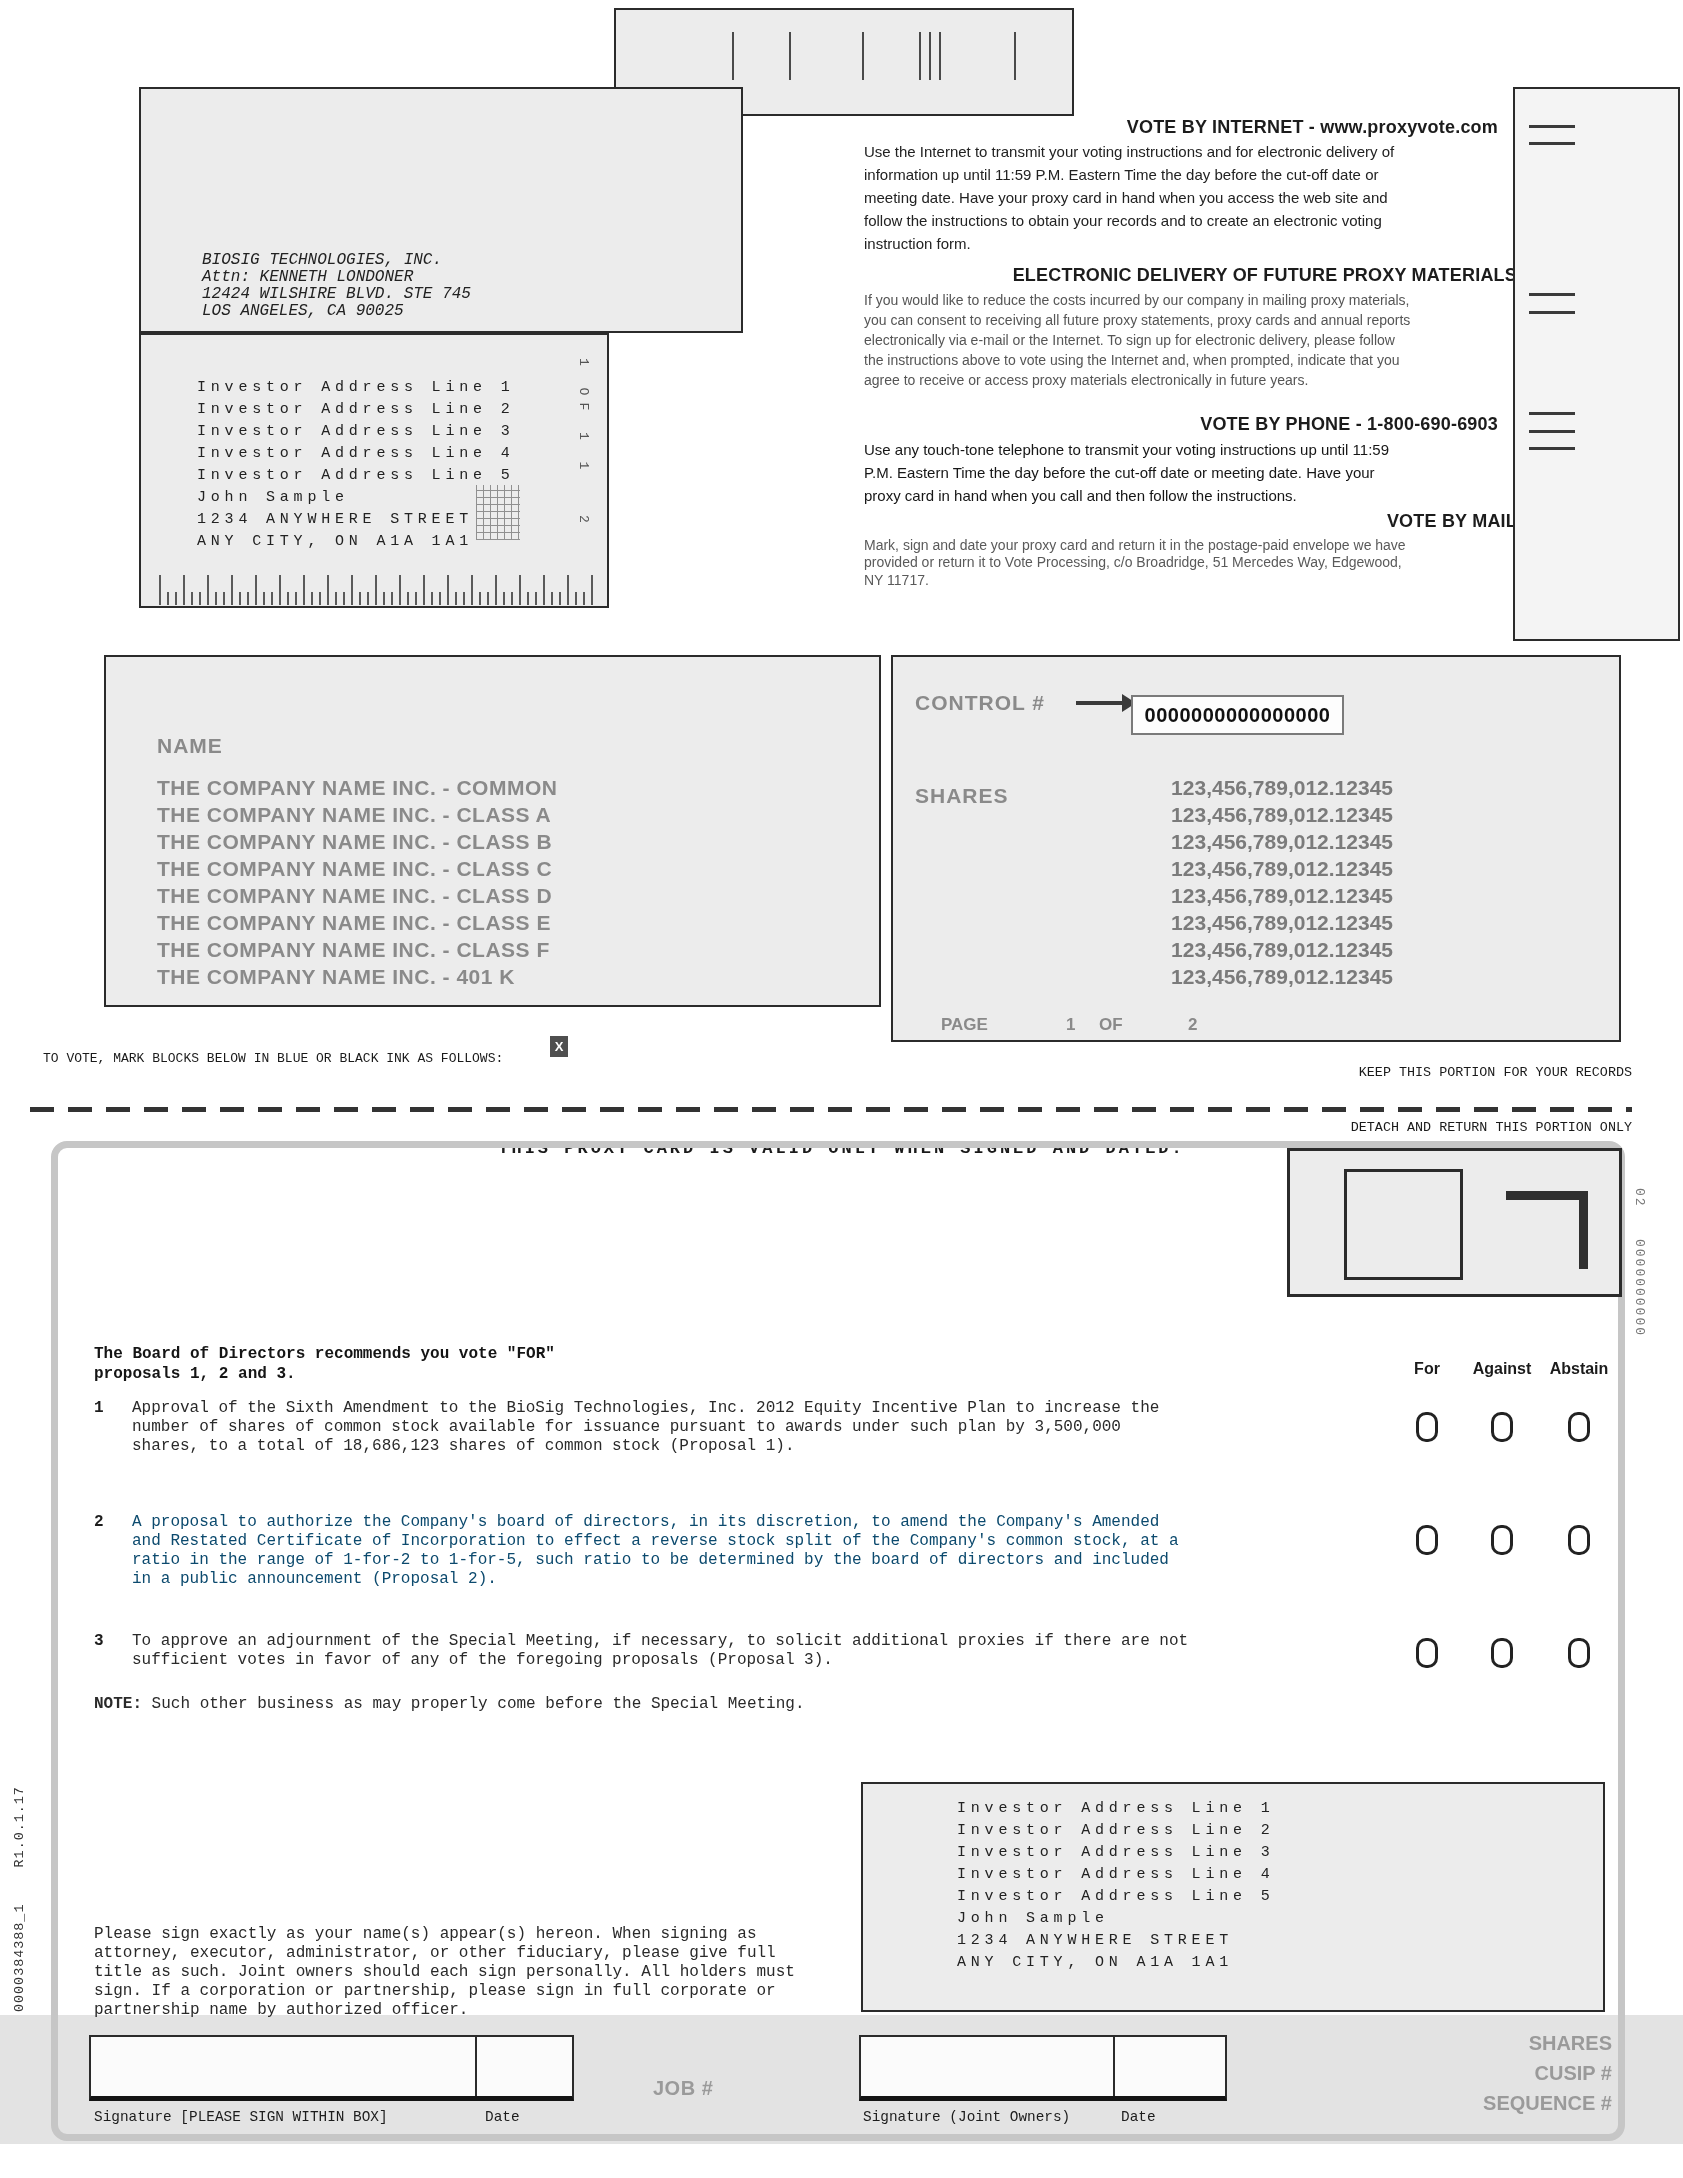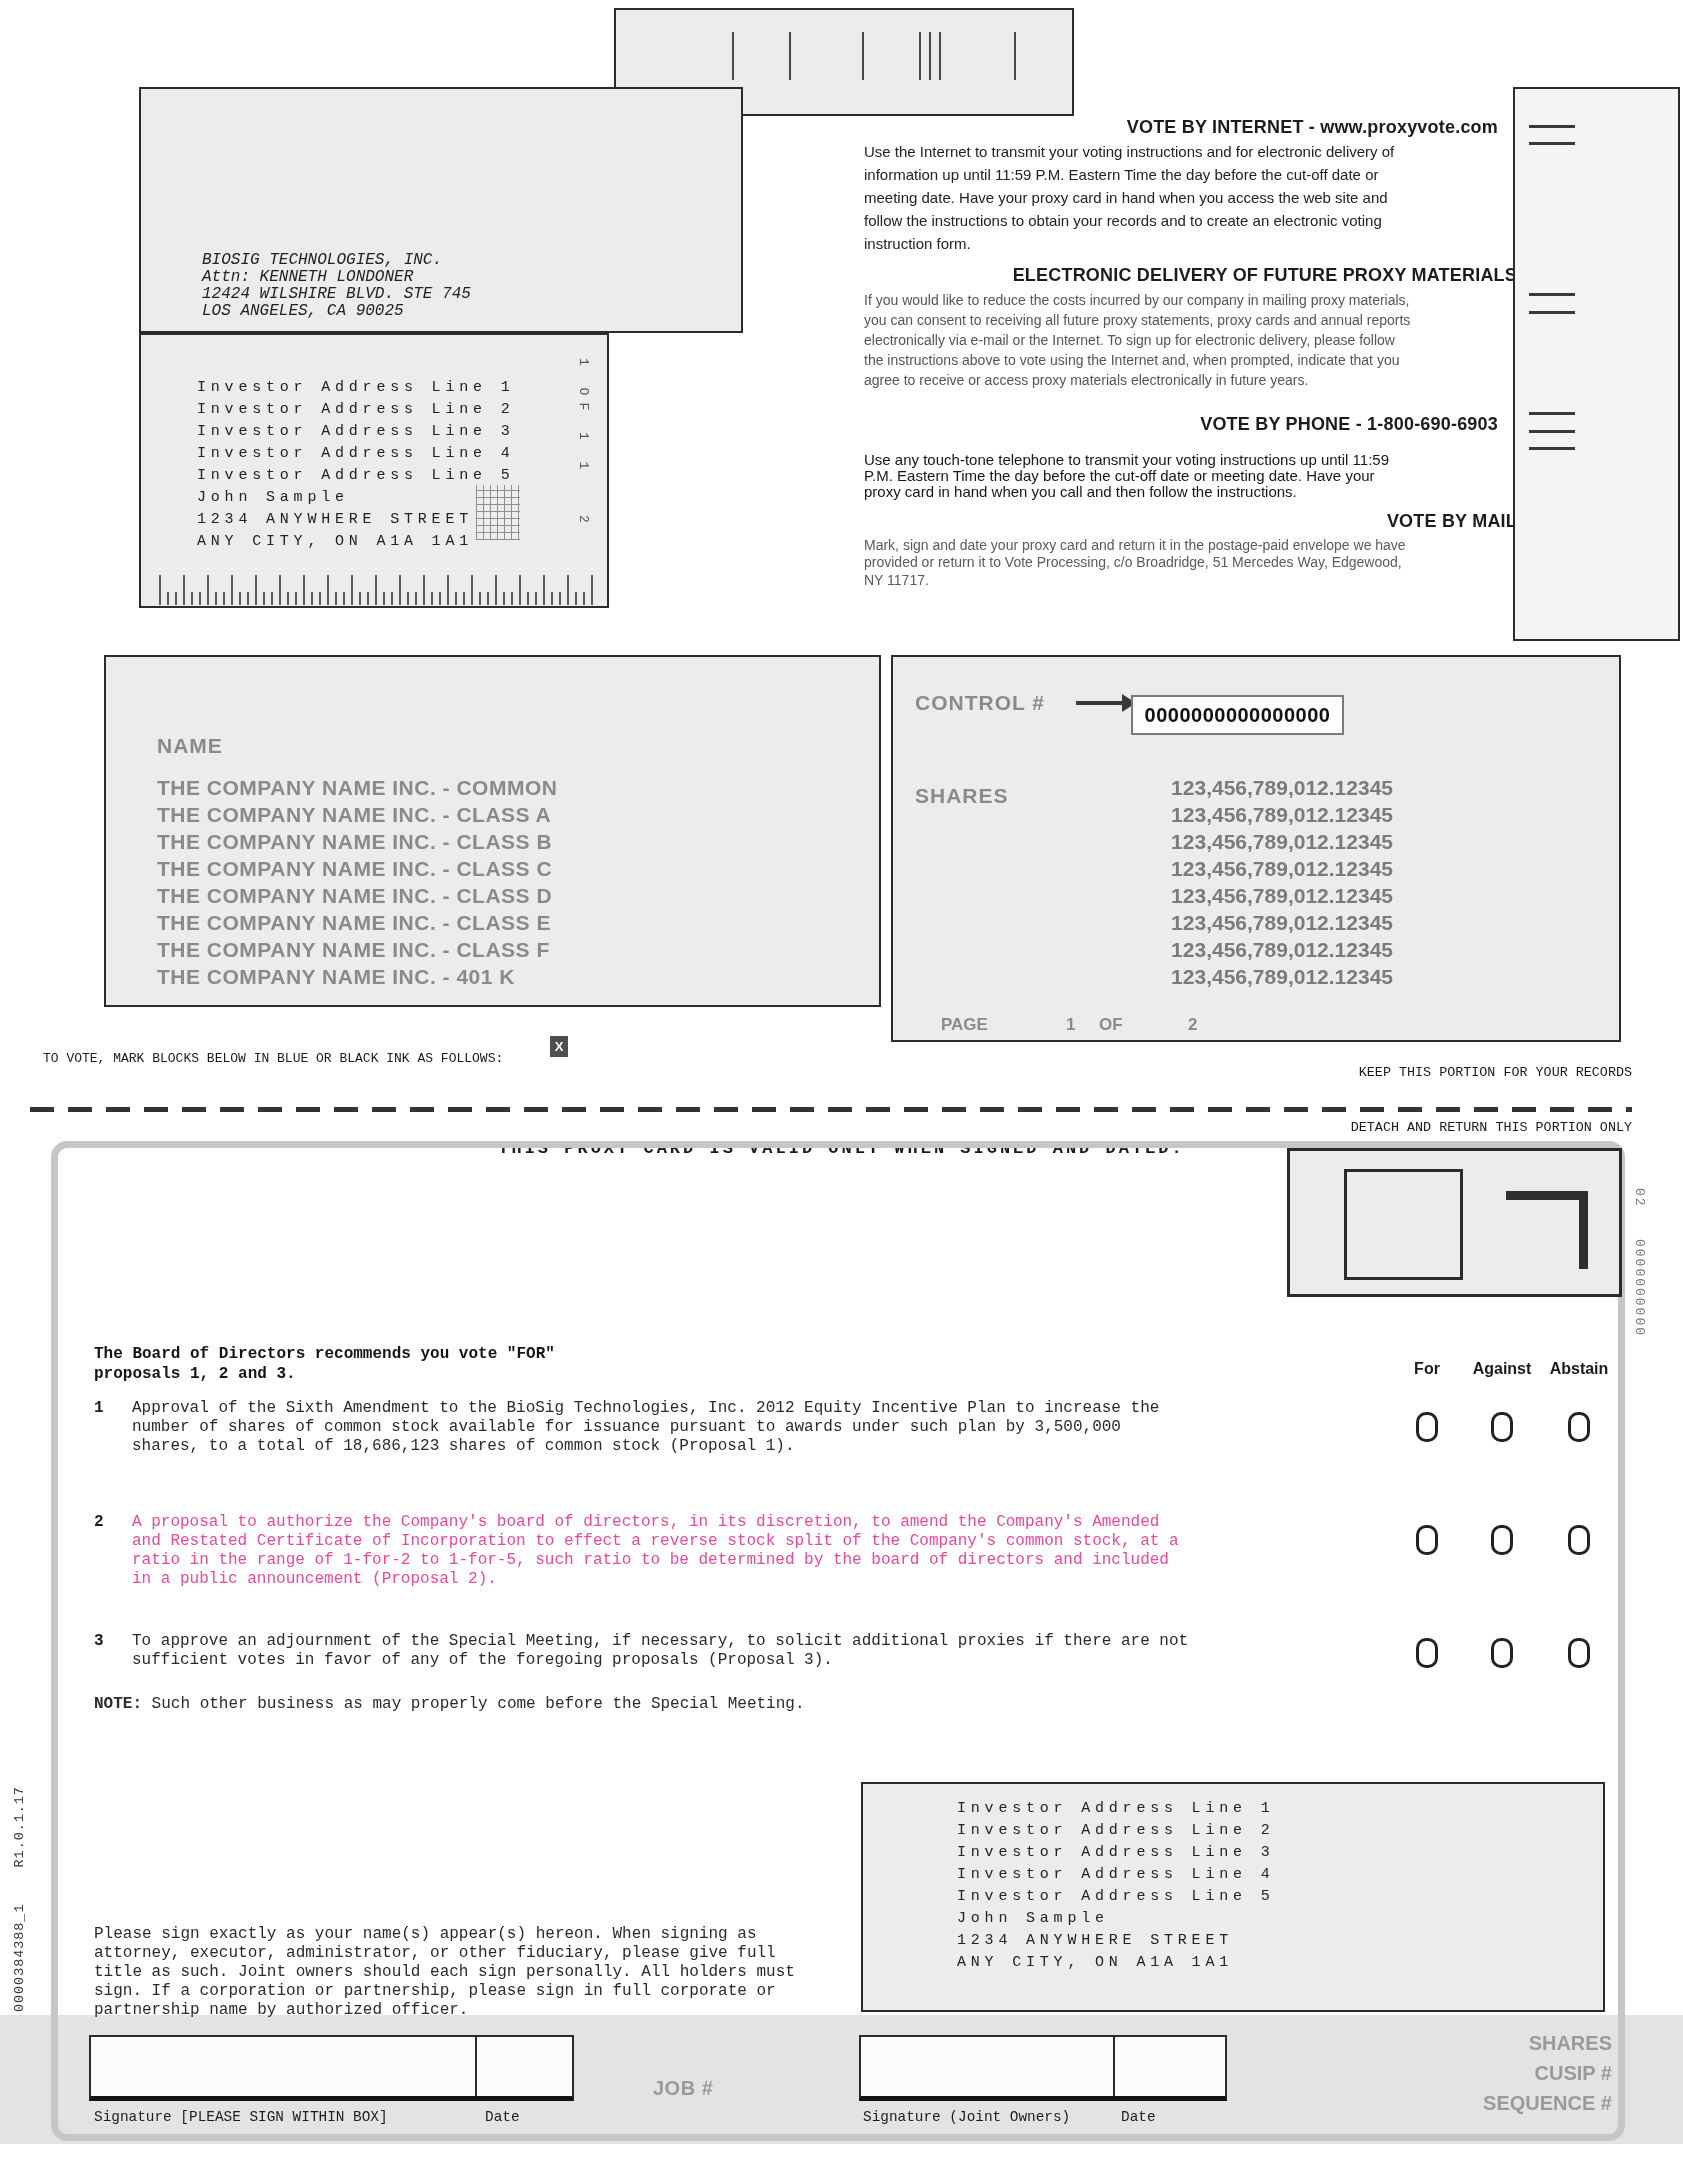--- a/index.html
+++ b/index.html
@@ -83,21 +83,21 @@
   <div class="abs sans" style="left:864px;top:265px;width:653px;">
     <div class="votehead">ELECTRONIC DELIVERY OF FUTURE PROXY MATERIALS</div>
     <div class="pre" style="font-size:14px;line-height:20px;color:#555;margin-top:4px;">If you would like to reduce the costs incurred by our company in mailing proxy materials,
 you can consent to receiving all future proxy statements, proxy cards and annual reports
 electronically via e-mail or the Internet. To sign up for electronic delivery, please follow
 the instructions above to vote using the Internet and, when prompted, indicate that you
 agree to receive or access proxy materials electronically in future years.</div>
   </div>
   <div class="abs sans" style="left:864px;top:414px;width:634px;">
     <div class="votehead">VOTE BY PHONE - 1-800-690-6903</div>
-    <div class="pre" style="font-size:15px;line-height:16px;color:#161616;margin-top:17px;">Use any touch-tone telephone to transmit your voting instructions up until 11:59
+    <div class="pre" style="font-size:15px;line-height:23px;color:#161616;margin-top:3px;">Use any touch-tone telephone to transmit your voting instructions up until 11:59
 P.M. Eastern Time the day before the cut-off date or meeting date. Have your
 proxy card in hand when you call and then follow the instructions.</div>
   </div>
   <div class="abs sans" style="left:864px;top:511px;width:653px;">
     <div class="votehead">VOTE BY MAIL</div>
     <div class="pre" style="font-size:14px;line-height:17.3px;color:#5a5a5a;margin-top:5px;">Mark, sign and date your proxy card and return it in the postage-paid envelope we have
 provided or return it to Vote Processing, c/o Broadridge, 51 Mercedes Way, Edgewood,
 NY 11717.</div>
   </div>
 
@@ -175,21 +175,21 @@
 
   <div class="abs mono" style="left:94px;top:1399px;font-size:16px;font-weight:bold;">1</div>
   <div class="abs mono pre" style="left:132px;top:1399px;width:1168px;font-size:16px;line-height:19px;color:#2a2a2a;">Approval of the Sixth Amendment to the BioSig Technologies, Inc. 2012 Equity Incentive Plan to increase the
 number of shares of common stock available for issuance pursuant to awards under such plan by 3,500,000
 shares, to a total of 18,686,123 shares of common stock (Proposal 1).</div>
   <div class="vbox" style="left:1416px;top:1412px;"></div>
   <div class="vbox" style="left:1491px;top:1412px;"></div>
   <div class="vbox" style="left:1568px;top:1412px;"></div>
 
   <div class="abs mono" style="left:94px;top:1513px;font-size:16px;font-weight:bold;">2</div>
-  <div class="abs mono pre" style="left:132px;top:1513px;width:1168px;font-size:16px;line-height:19px;color:#ec4899;">A proposal to authorize the Company's board of directors, in its discretion, to amend the Company's Amended
+  <div class="abs mono pre" style="left:132px;top:1513px;width:1168px;font-size:16px;line-height:19px;color:#0c4a6e;">A proposal to authorize the Company's board of directors, in its discretion, to amend the Company's Amended
 and Restated Certificate of Incorporation to effect a reverse stock split of the Company's common stock, at a
 ratio in the range of 1-for-2 to 1-for-5, such ratio to be determined by the board of directors and included
 in a public announcement (Proposal 2).</div>
   <div class="vbox" style="left:1416px;top:1525px;"></div>
   <div class="vbox" style="left:1491px;top:1525px;"></div>
   <div class="vbox" style="left:1568px;top:1525px;"></div>
 
   <div class="abs mono" style="left:94px;top:1632px;font-size:16px;font-weight:bold;">3</div>
   <div class="abs mono pre" style="left:132px;top:1632px;width:1168px;font-size:16px;line-height:19px;color:#2a2a2a;">To approve an adjournment of the Special Meeting, if necessary, to solicit additional proxies if there are not
 sufficient votes in favor of any of the foregoing proposals (Proposal 3).</div>

